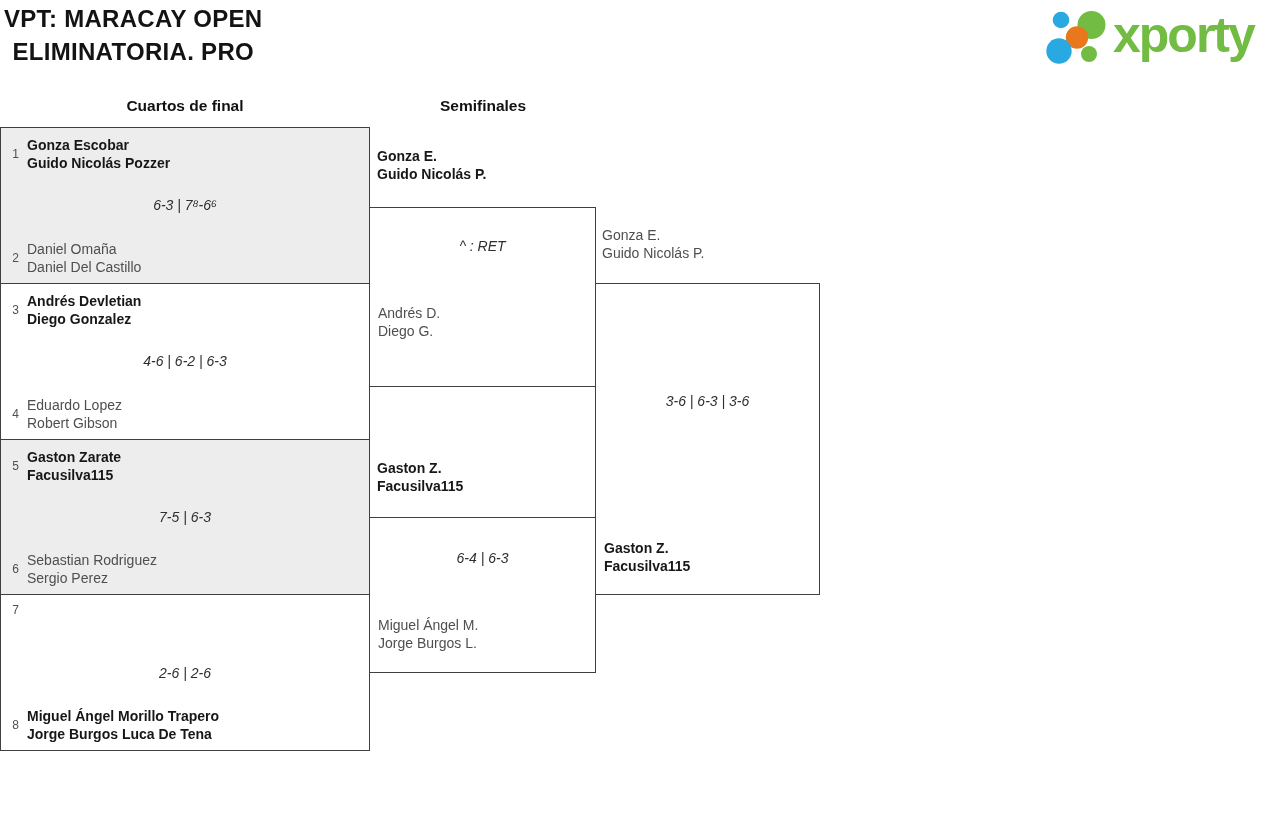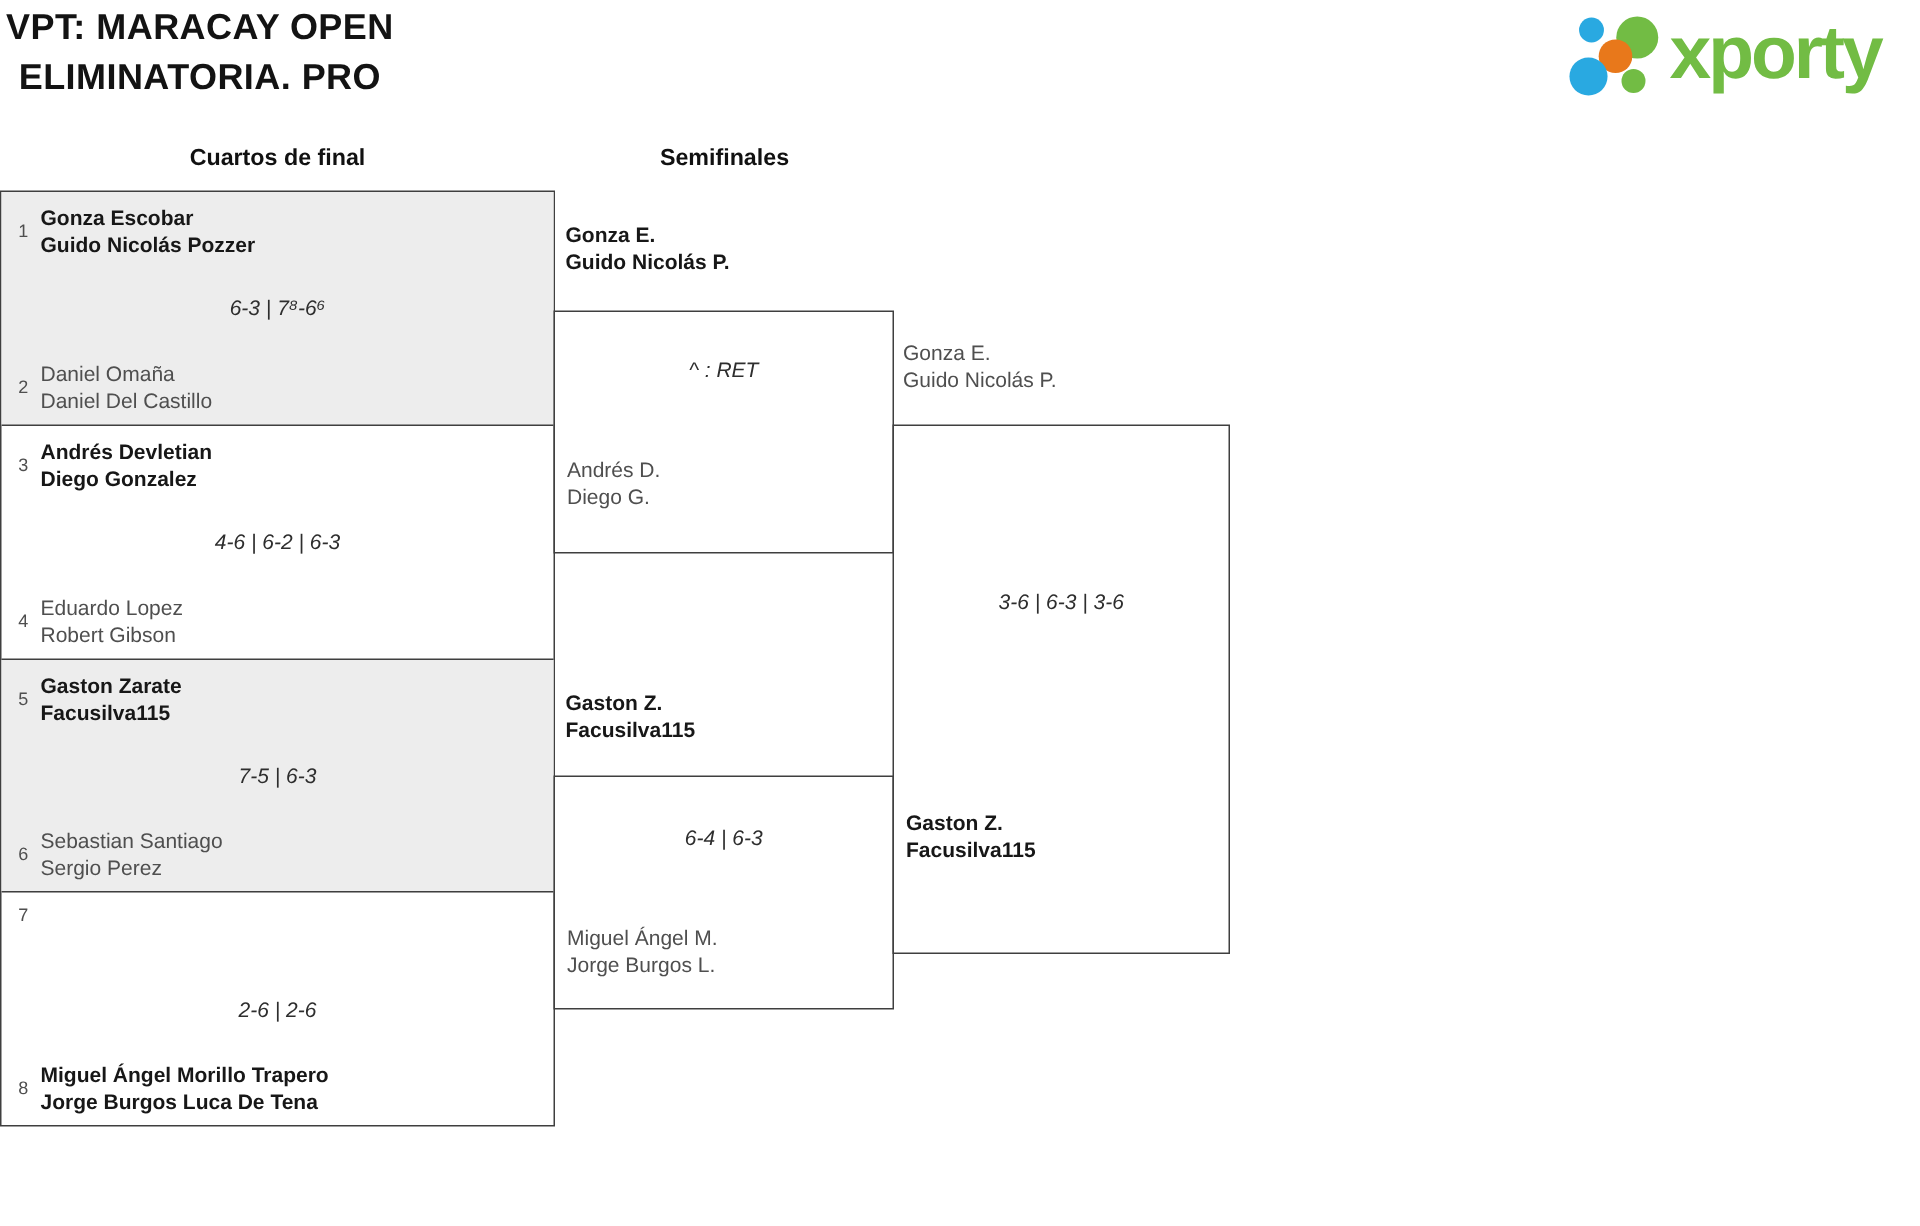--- a/index.html
+++ b/index.html
@@ -98,23 +98,23 @@
     transform: translateY(-50%);
   }
 
   
   .match-box {
     position: absolute;
     border: 1px solid #3f3f3f;
     box-sizing: border-box;
     background: transparent;
   }
-  #sf1-box { left: 369px; top: 207px; width: 227px; height: 162px; }
+  #sf1-box { left: 369px; top: 207px; width: 227px; height: 180px; }
   #sf2-box { left: 369px; top: 517px; width: 227px; height: 156px; }
-  #final-box { left: 595px; top: 283px; width: 225px; height: 353px; }
+  #final-box { left: 595px; top: 283px; width: 225px; height: 312px; }
 
   .box-score { position: absolute; left: 0; right: 0; }
   #sf1-box .box-score { top: 30px; }
   #sf2-box .box-score { top: 32px; }
   #final-box .box-score { top: 109px; }
 
   .box-team { position: absolute; left: 8px; }
   #sf1-box .box-team { top: 96px; }
   #sf2-box .box-team { top: 98px; }
   #final-box .box-team { top: 255px; }
@@ -193,21 +193,21 @@
         <span class="seed">5</span>
         <span class="names winner">
           <div>Gaston Zarate</div>
           <div>Facusilva115</div>
         </span>
       </div>
       <div class="score qf-score">7-5 | 6-3</div>
       <div class="team-row bottom">
         <span class="seed">6</span>
         <span class="names loser">
-          <div>Sebastian Santiago</div>
+          <div>Sebastian Rodriguez</div>
           <div>Sergio Perez</div>
         </span>
       </div>
     </div>
 
     <div class="qf-match">
       <div class="team-row top">
         <span class="seed">7</span>
       </div>
       <div class="score qf-score">2-6 | 2-6</div>

